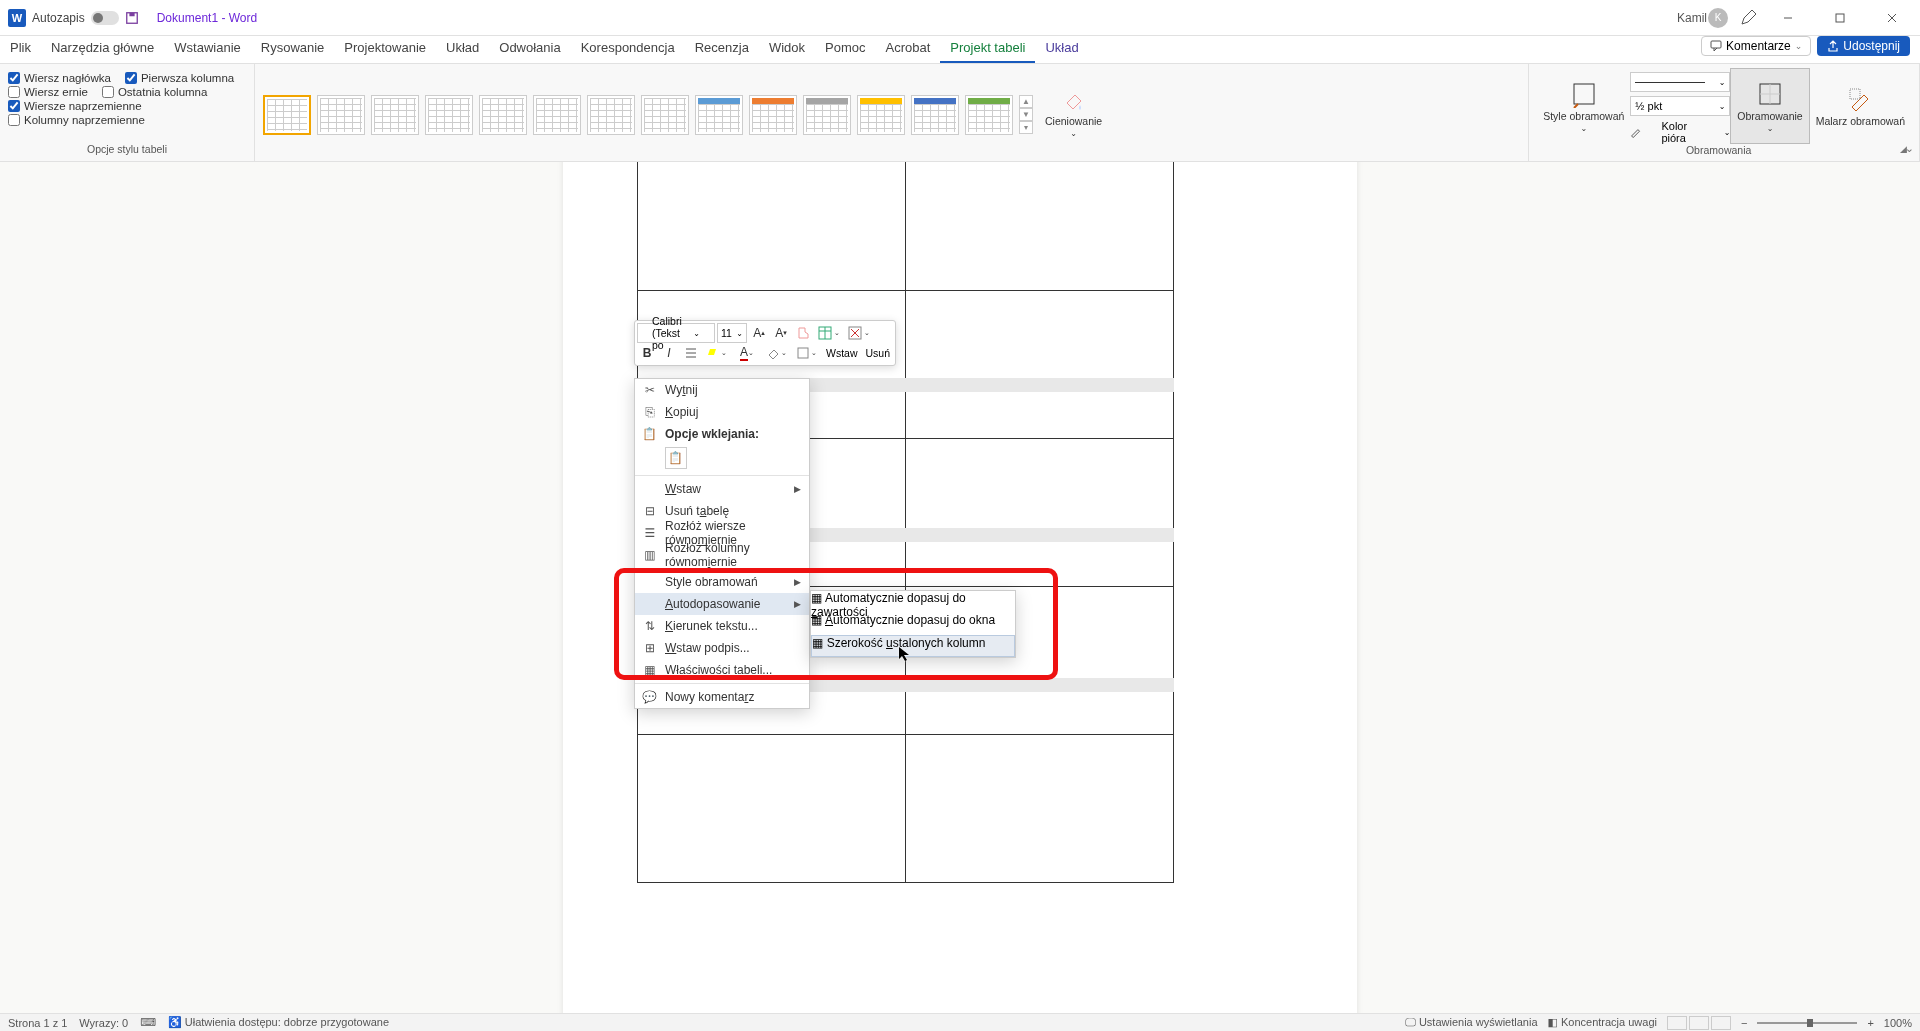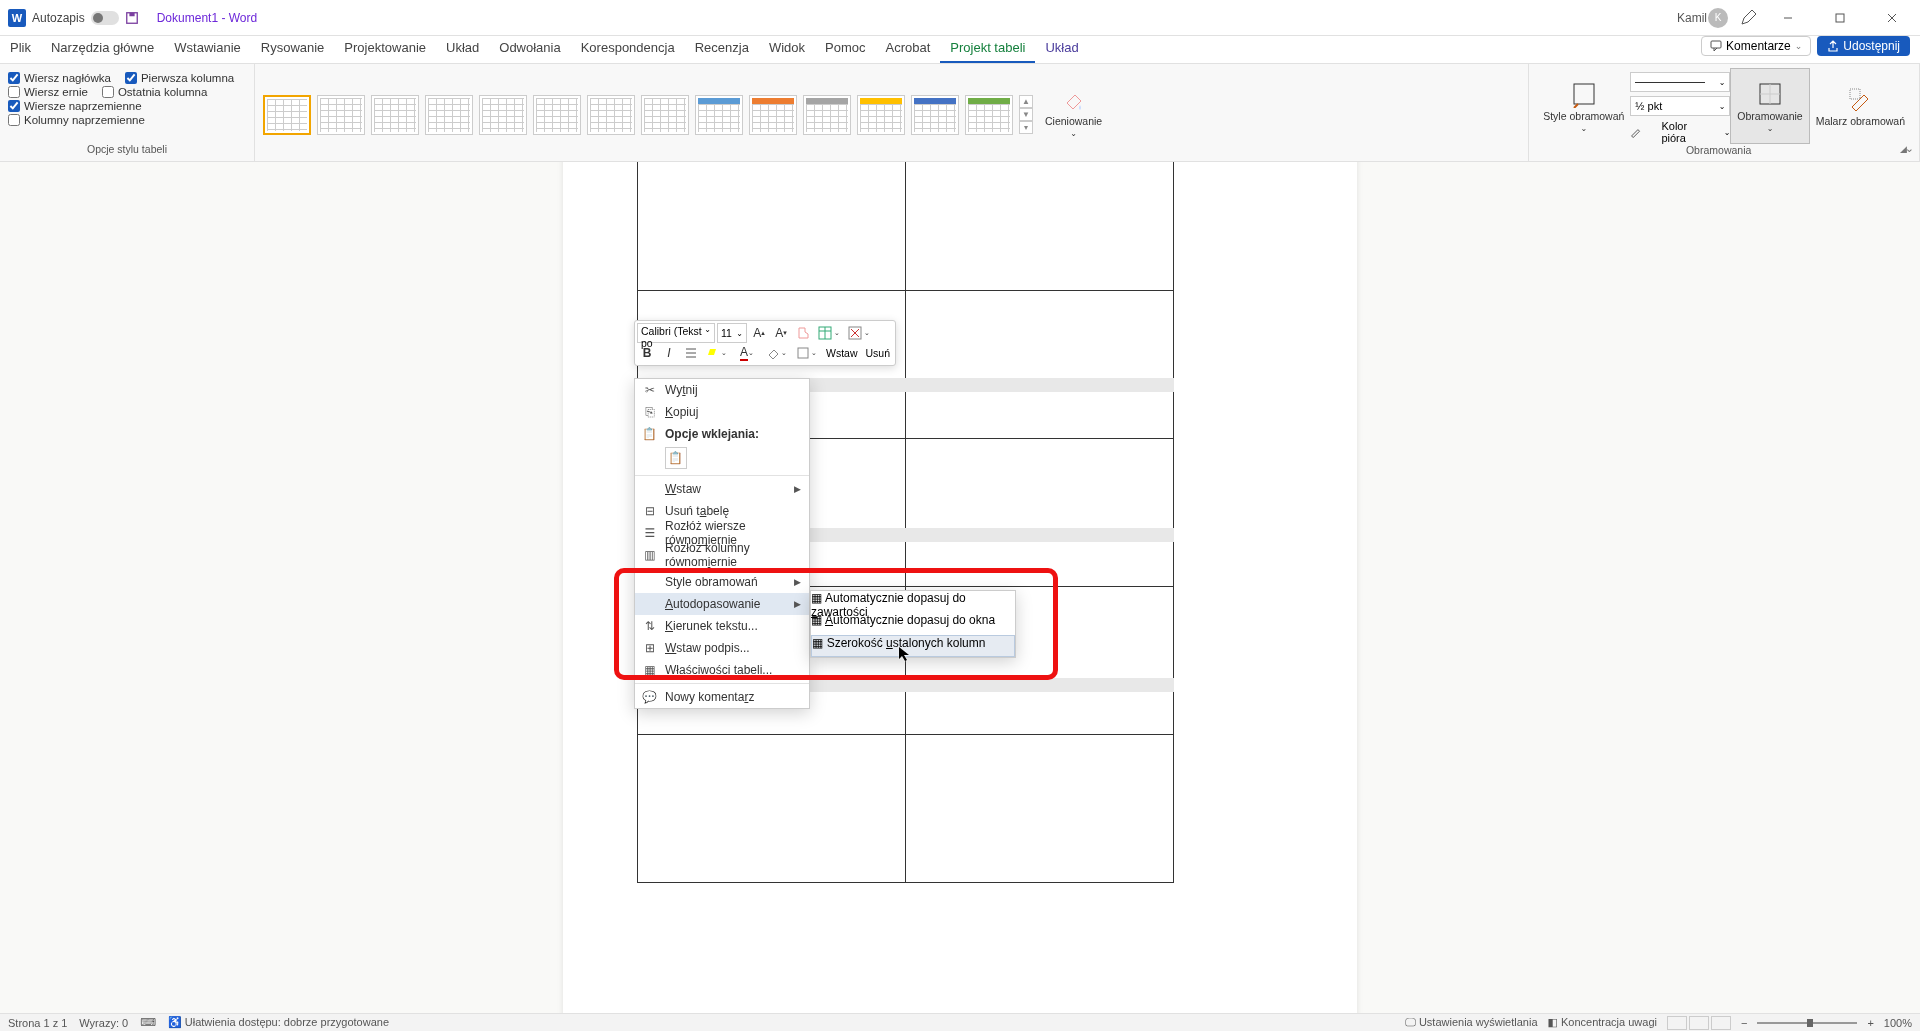--- a/index.html
+++ b/index.html
@@ -67,21 +67,21 @@
   .page-table { position: absolute; left: 74px; top: 0; border-collapse: collapse; }
   .page-table td { border: 1px solid #333; width: 268px; height: 148px; }
   .page-break { position: absolute; left: 74px; height: 14px; background: #e8e8e8; }
   .page-break.b1 { top: 236px; width:537px; }
   .page-break.b2 { top: 386px; width:537px; }
   .page-break.b3 { top: 536px; width:537px; }
 
   
   .mini-toolbar { position: absolute; left: 634px; top: 320px; background: #fff; border: 1px solid #ccc; border-radius: 3px; box-shadow: 0 2px 8px rgba(0,0,0,0.15); padding: 2px; }
   .mini-toolbar .row { display: flex; align-items: center; gap: 2px; }
-  .mini-toolbar .font-name { width: 78px; height: 20px; border: 1px solid #ccc; font-size: 10.5px; padding: 1px 3px; display:flex;align-items:flex-start;justify-content:space-between; }
+  .mini-toolbar .font-name { width: 78px; height: 20px; border: 1px solid #ccc; font-size: 10.5px; padding: 1px 14px; display:flex;align-items:center;justify-content:space-between; }
   .mini-toolbar .font-size { width: 30px; height: 20px; border: 1px solid #ccc; font-size: 10.5px; padding: 1px 3px; display:flex;align-items:center;justify-content:space-between;}
   .mini-toolbar .mt-btn { width: 20px; height: 20px; display: flex; align-items: center; justify-content: center; font-size: 12px; color: #333; }
   .mini-toolbar .mt-btn.split { width: 28px; }
   .mini-toolbar .mt-lbl { font-size: 10.5px; padding: 0 3px; }
 
   
   .context-menu { position: absolute; left: 634px; top: 378px; width: 176px; background: #fff; border: 1px solid #ccc; box-shadow: 0 4px 16px rgba(0,0,0,0.18); font-size: 12px; }
   .context-menu .cm-item { display: flex; align-items: center; gap: 8px; height: 22px; padding: 0 8px 0 8px; color: #333; }
   .context-menu .cm-item.hover { background: #e0e8f2; }
   .context-menu .cm-icon { width: 14px; height: 14px; display: flex; align-items: center; justify-content: center; color: #555; flex-shrink: 0; }

